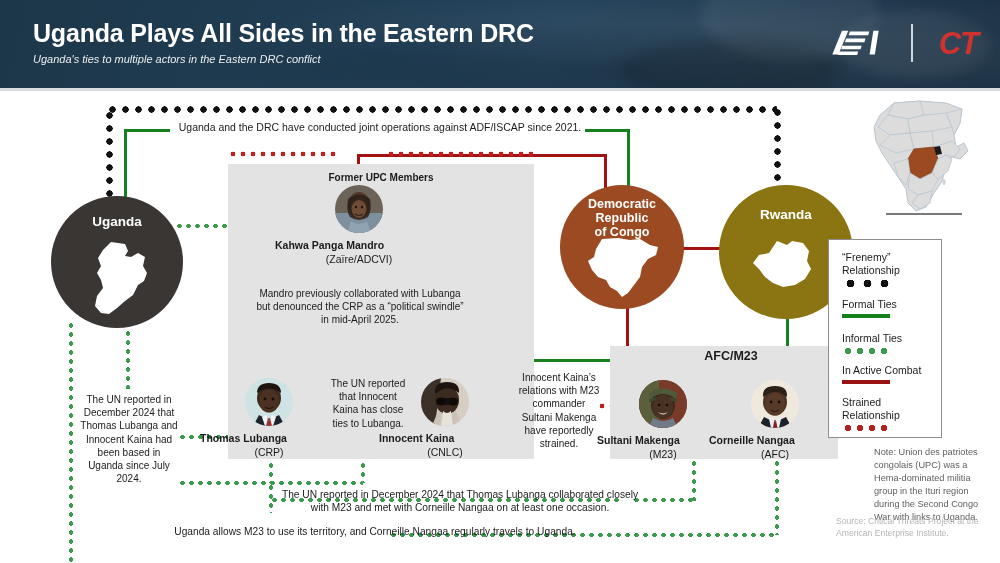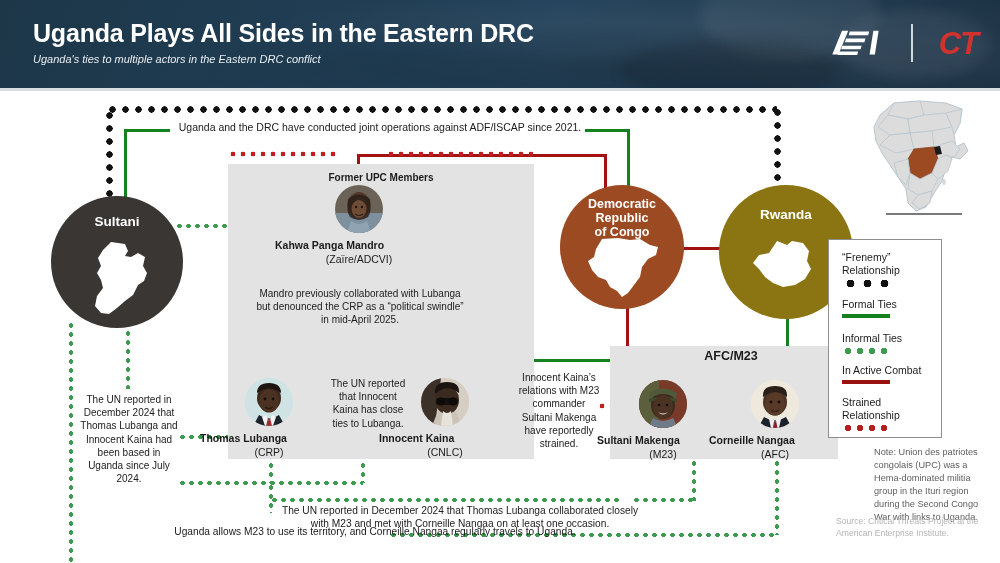--- a/index.html
+++ b/index.html
@@ -187,21 +187,21 @@
     <div class="ln dv-g dotgreen" style="left:774px;top:368px;height:76px;"></div>
     <div class="ln dh-g dotgreen" style="left:389px;top:441px;width:388px;"></div>
 
     <div class="panel" style="left:228px;top:73px;width:306px;height:295px;"></div>
     <div class="panel" style="left:610px;top:255px;width:228px;height:113px;"></div>
 
     <div class="txt" style="left:248px;top:80px;width:266px;font-size:10px;font-weight:bold;">Former UPC Members</div>
     <div class="txt" style="left:694px;top:257px;width:74px;font-size:12.5px;font-weight:bold;">AFC/M23</div>
 
     <div class="node" style="left:51px;top:105px;width:132px;height:132px;background:#3a3634;">
-      <div class="node-label" style="font-size:13.5px;margin-top:18px;">Sultani</div>
+      <div class="node-label" style="font-size:13.5px;margin-top:18px;">Uganda</div>
       <svg width="80" height="78" viewBox="0 0 80 78" style="left:30px;top:44px;">
         <path fill="#ffffff" d="M30 2 L44 4 L47 11 L44 16 L50 17 L57 13 L64 17 L62 26 L66 33 L63 41 L57 45 L52 55 L44 61 L36 68 L28 74 L20 73 L14 66 L16 56 L22 48 L20 40 L16 33 L20 26 L17 18 L22 10 Z"></path>
       </svg>
     </div>
 
     <div class="node" style="left:560px;top:94px;width:124px;height:124px;background:#9c4a21;">
       <div class="node-label" style="font-size:12.5px;margin-top:12px;">
         <div>Democratic</div>
         <div>Republic</div>
         <div>of Congo</div>
@@ -313,21 +313,21 @@
           <path d="M21 37 l3 5 l3 -5 l3 2 l-2 9 h-8 l-2 -9 z" fill="#eceef0"></path>
           <path d="M23.2 40 l.8 2.5 l.9 -2.5 l1.6 8 h-4.5 z" fill="#8c1f24"></path>
         </svg>
       </div>
       <div class="pname" style="left:-42px;top:54px;width:132px;font-size:10.5px;">Corneille Nangaa</div>
       <div class="psub" style="left:-42px;top:68px;width:132px;font-size:10.5px;">(AFC)</div>
     </div>
 
     <div class="txt" style="left:80px;top:302px;width:98px;font-size:10px;">The UN reported in December 2024 that Thomas Lubanga and Innocent Kaina had been based in Uganda since July 2024.</div>
 
-    <div class="txt" style="left:280px;top:397px;width:360px;font-size:10.2px;margin-top:16px;">The UN reported in December 2024 that Thomas Lubanga collaborated closely with M23 and met with Corneille Nangaa on at least one occasion.</div>
+    <div class="txt" style="left:280px;top:397px;width:360px;font-size:10.2px;">The UN reported in December 2024 that Thomas Lubanga collaborated closely with M23 and met with Corneille Nangaa on at least one occasion.</div>
 
     <div class="txt" style="left:160px;top:434px;width:430px;font-size:10.2px;">Uganda allows M23 to use its territory, and Corneille Nangaa regularly travels to Uganda.</div>
 
     <div class="inset" style="left:868px;top:6px;width:118px;height:122px;">
       <svg width="118" height="122" viewBox="0 0 118 122">
         <path d="M26 6 L52 4 L78 6 L94 12 L92 26 L86 38 L88 50 L96 46 L100 54 L92 62 L84 60 L78 70 L74 84 L66 96 L58 110 L48 114 L40 106 L38 92 L30 80 L22 68 L14 56 L8 44 L6 30 L12 18 Z" fill="#dcdcdc" stroke="#b8c6cf" stroke-width="1"></path>
         <path d="M26 6 L52 4 L56 18 L40 22 L20 18 Z" fill="#dcdcdc" stroke="#b8c6cf" stroke-width=".8"></path>
         <path d="M20 18 L40 22 L42 36 L22 38 L10 30 Z" fill="#dcdcdc" stroke="#b8c6cf" stroke-width=".8"></path>
         <path d="M56 18 L78 16 L84 30 L64 34 L42 36 L40 22 Z" fill="#dcdcdc" stroke="#b8c6cf" stroke-width=".8"></path>
         <path d="M78 16 L94 12 L92 26 L86 38 L84 30 Z" fill="#dcdcdc" stroke="#b8c6cf" stroke-width=".8"></path>

